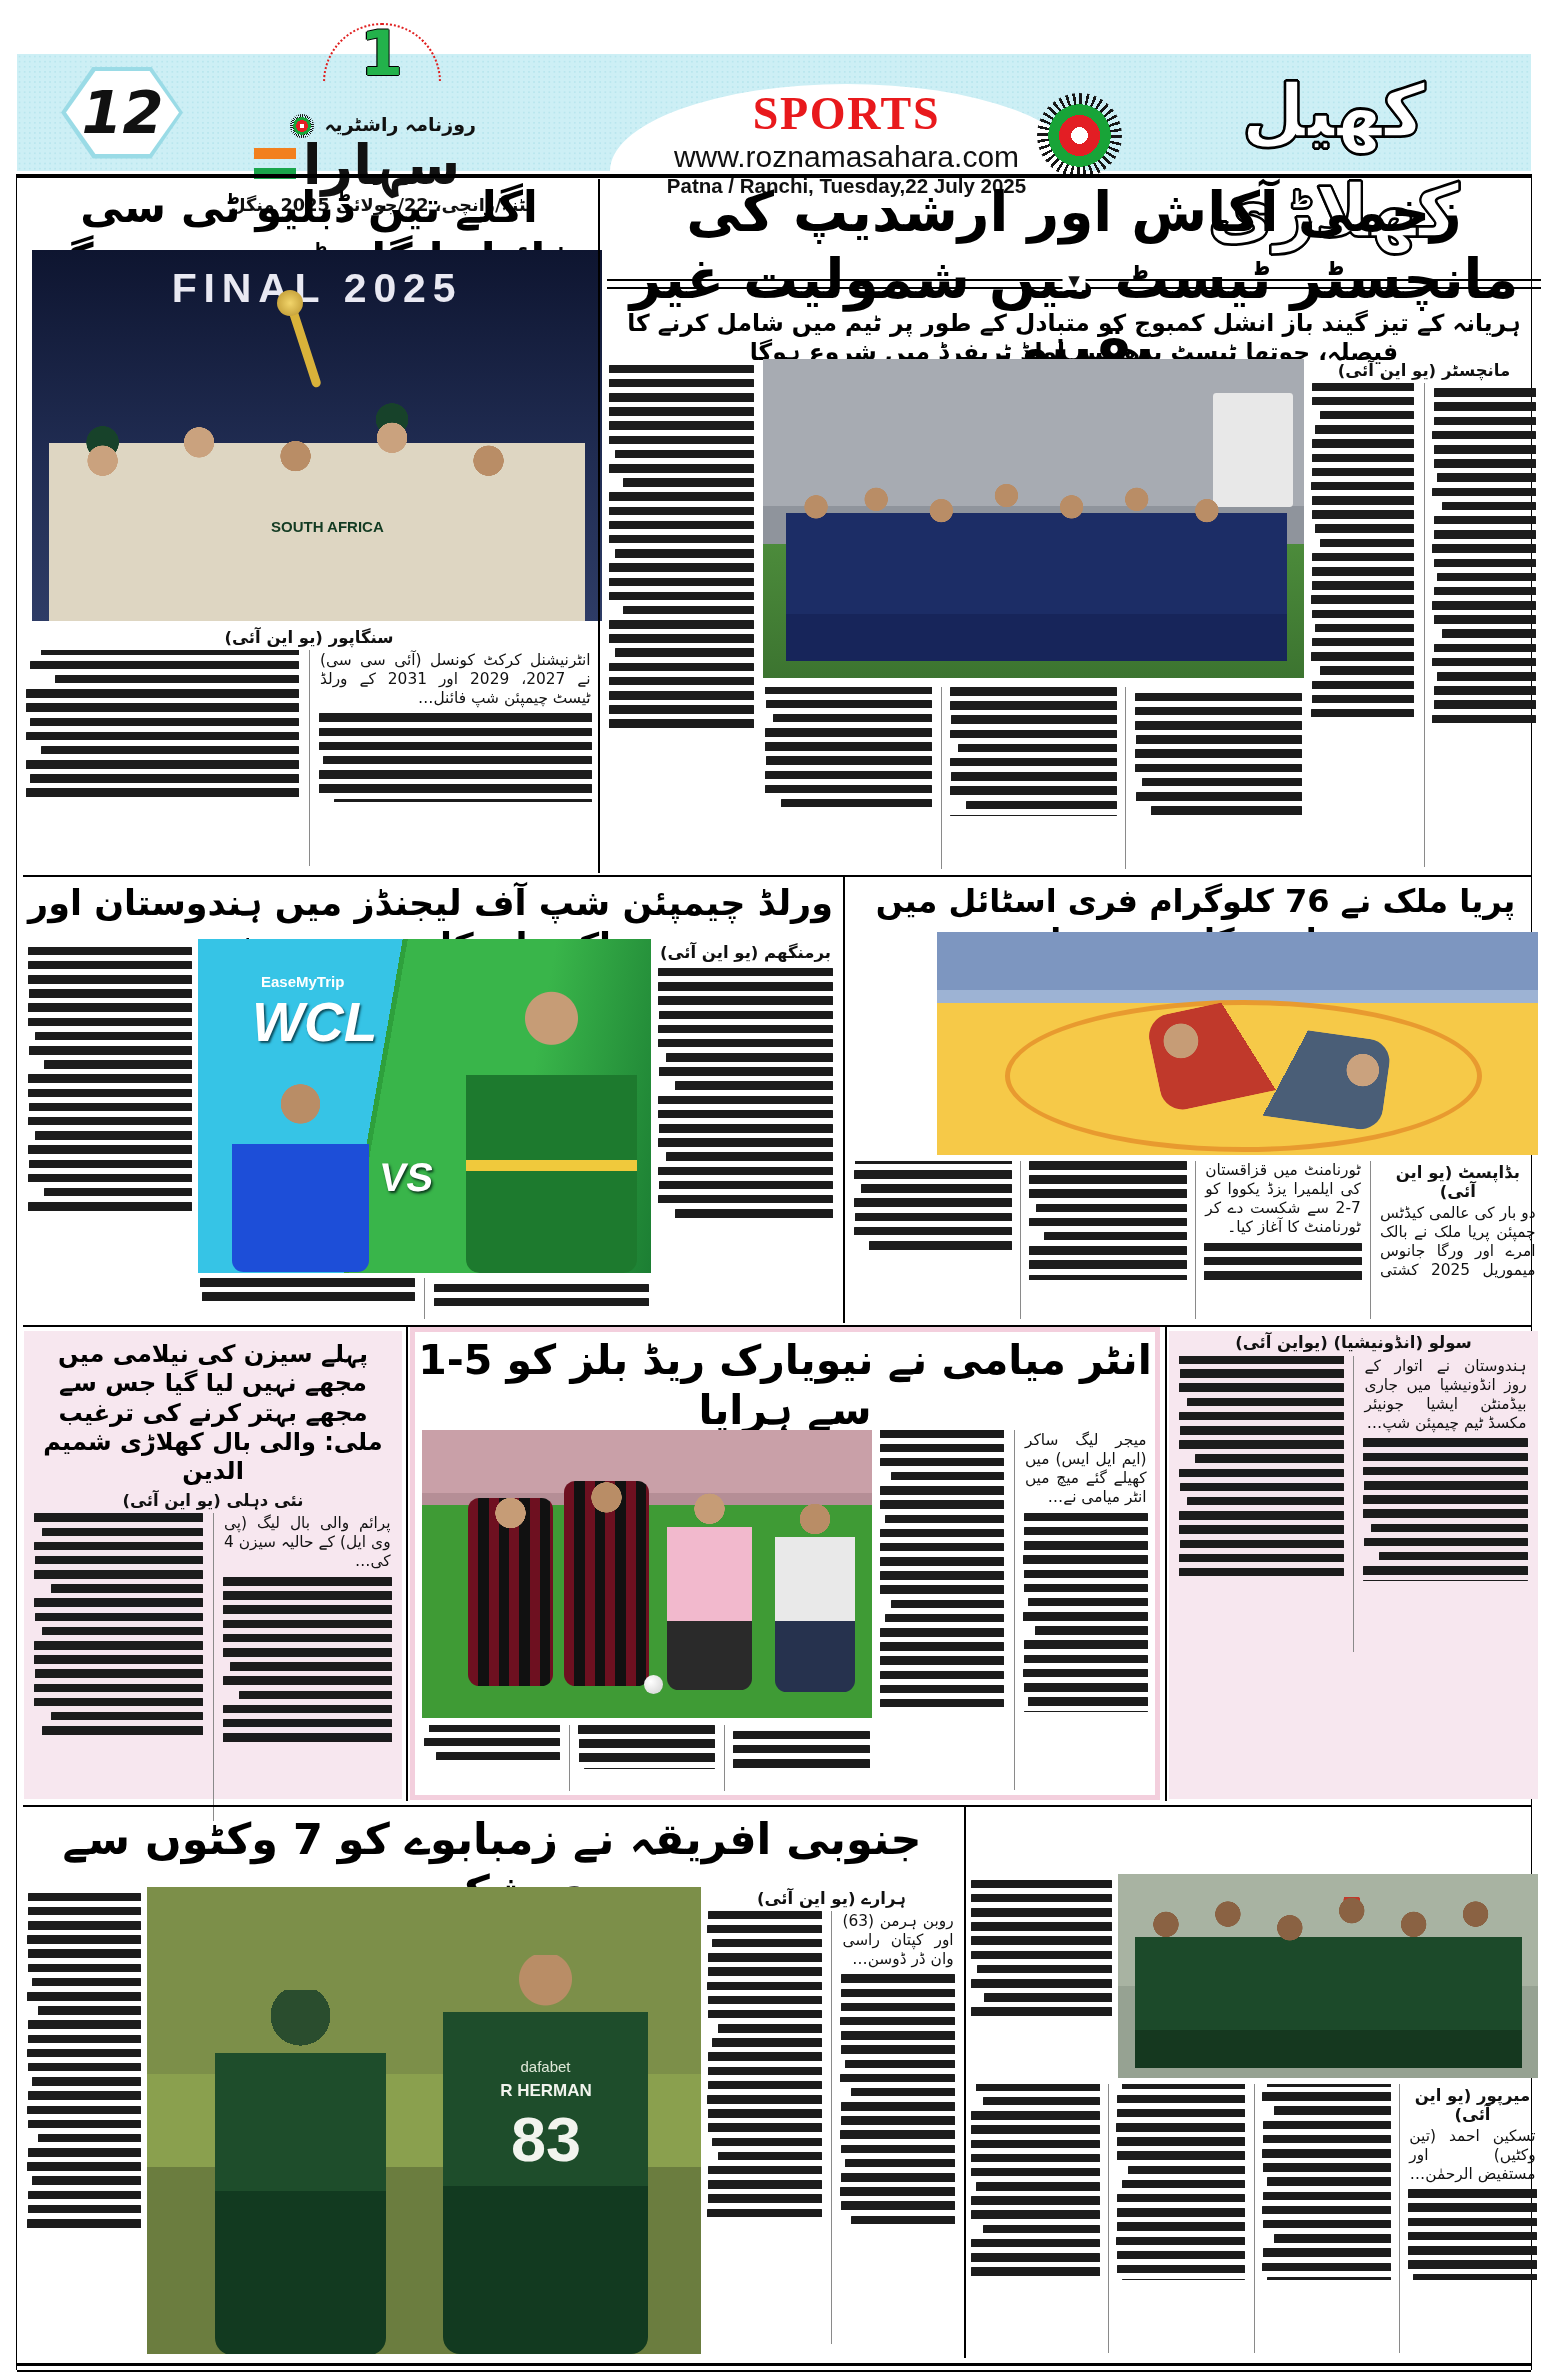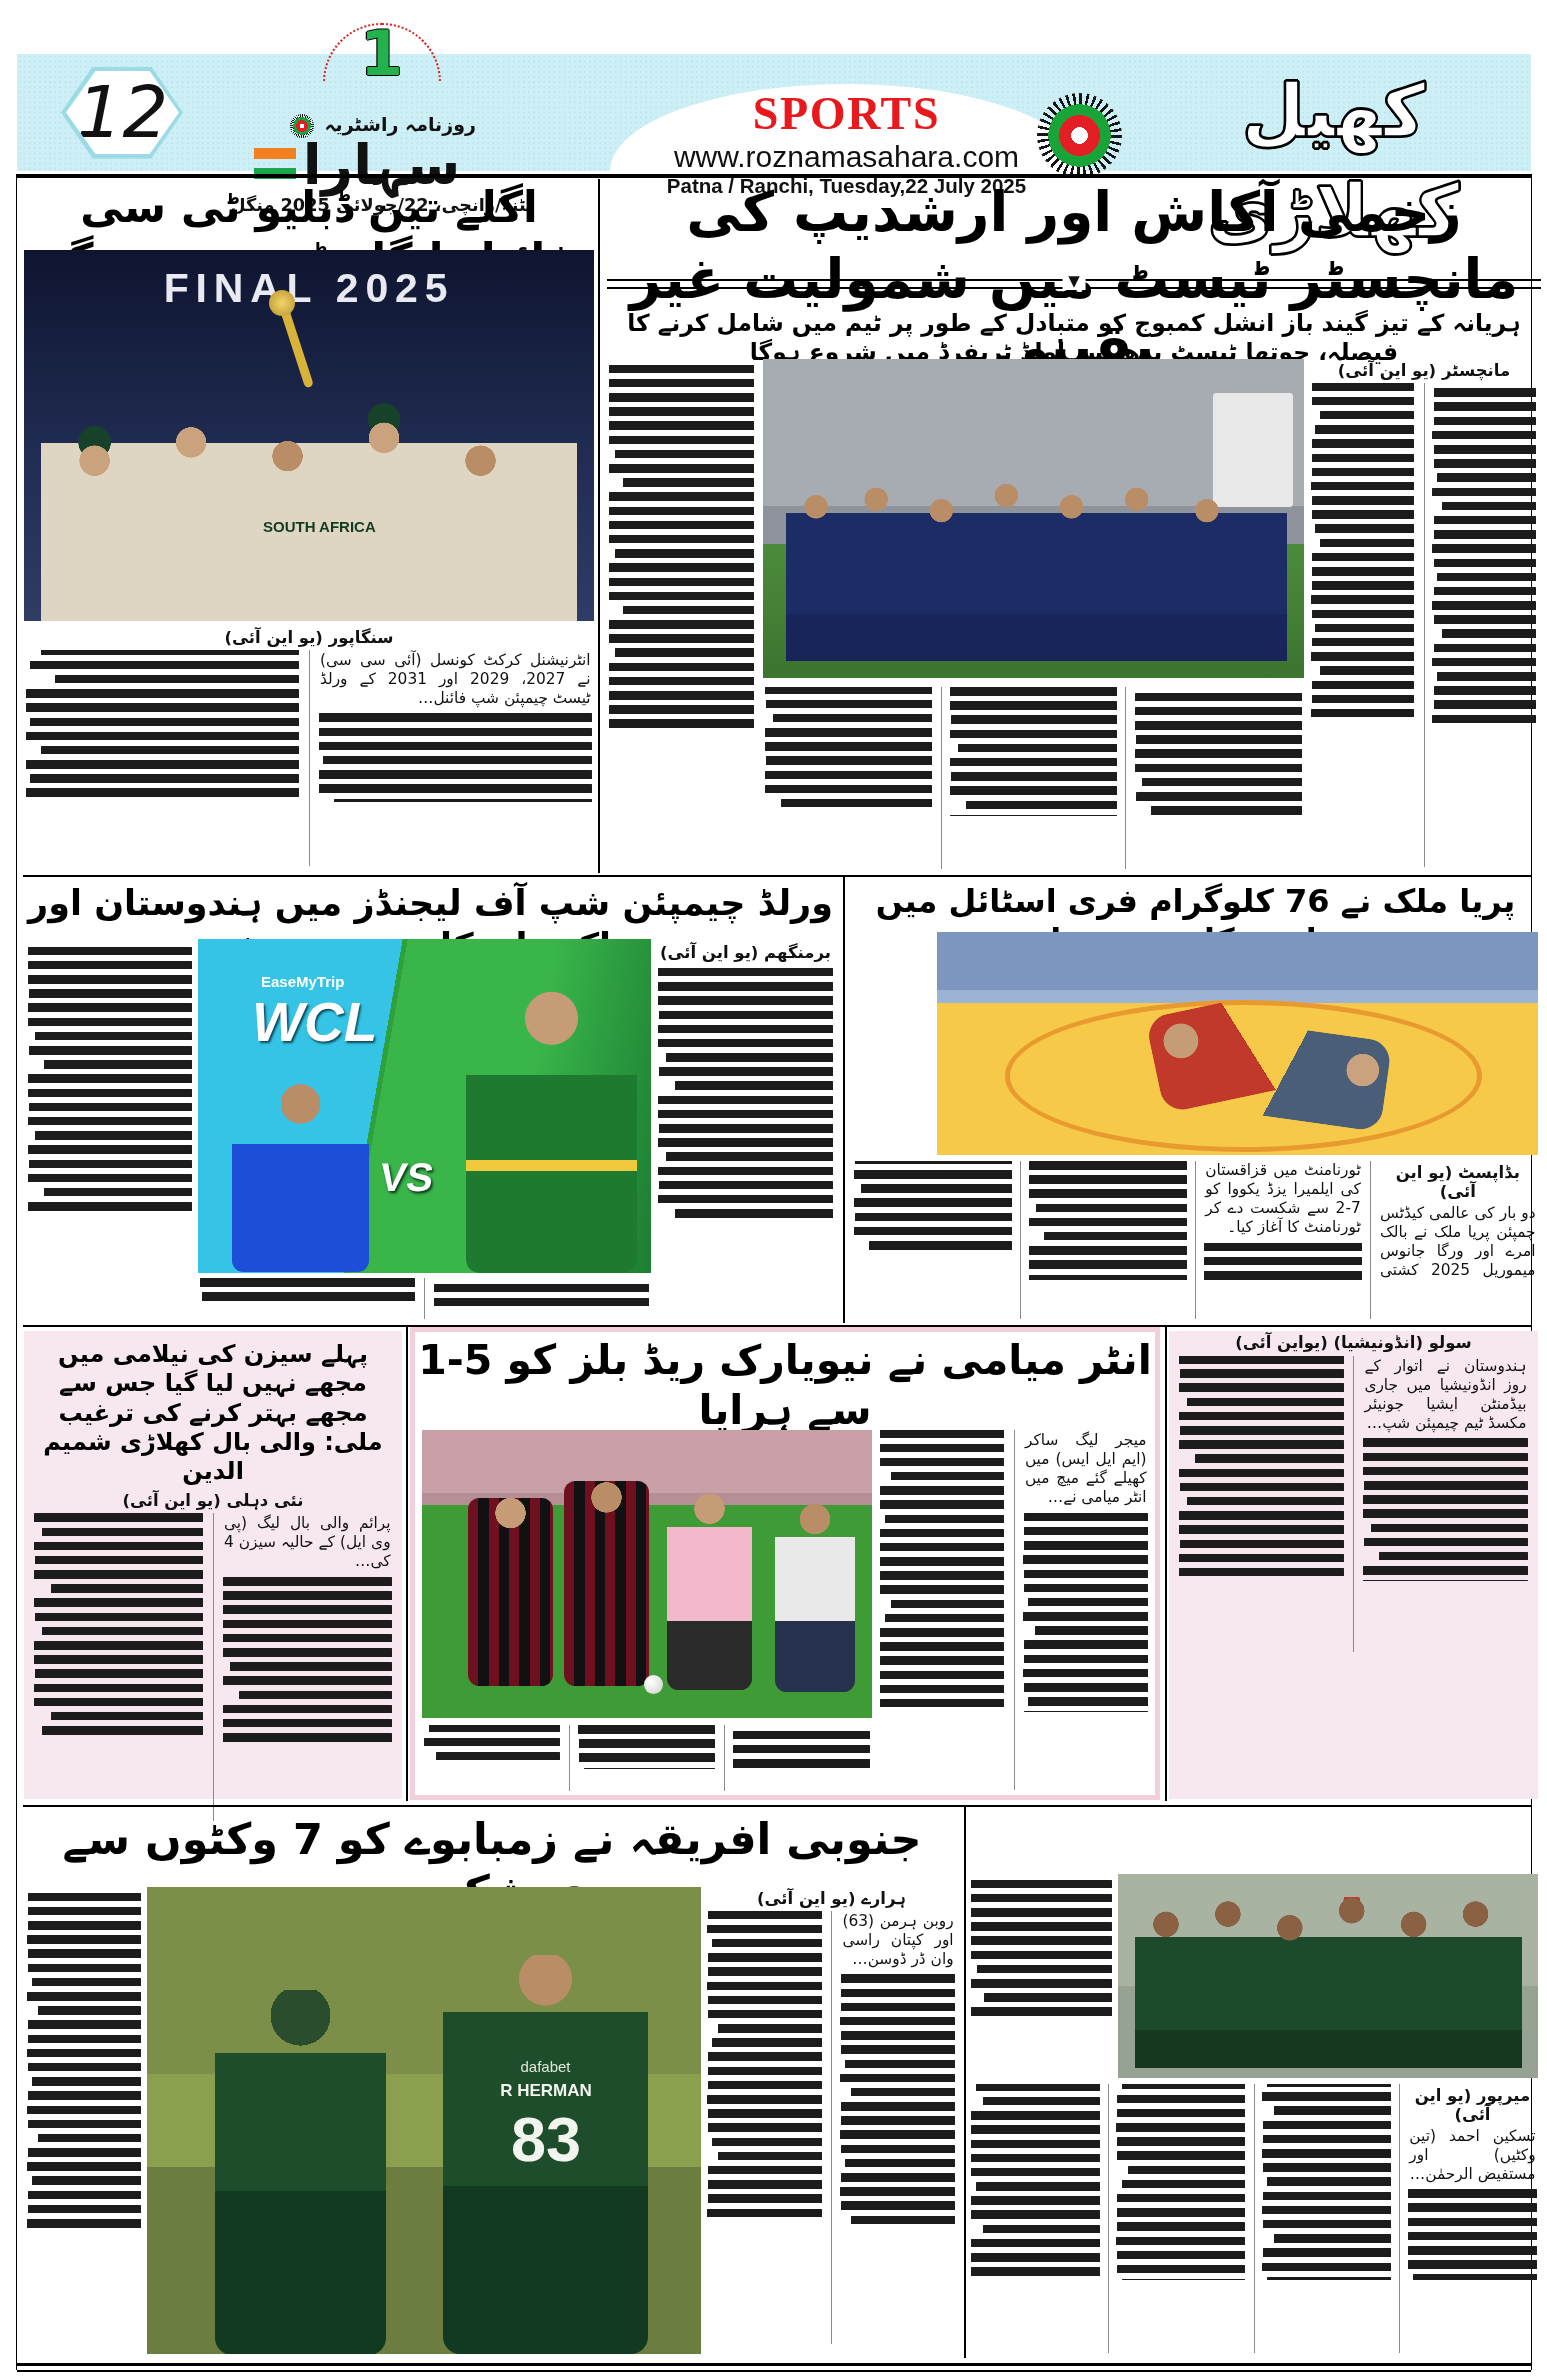--- a/index.html
+++ b/index.html
@@ -38,21 +38,21 @@
   .dubrule{border-top:2.8px solid #000;border-bottom:2.8px solid #000;height:5.7px;}
 </style>
 </head>
 <body>
 
 <div class="page">
 
   <div class="abs band" style="left:17px;top:54px;width:1514px;height:117px;">
     <div class="abs hex" style="left:44px;top:12.5px;width:122px;height:92px;background:#9adbe6;"></div>
     <div class="abs hex" style="left:49px;top:17px;width:113px;height:83px;background:#fff;">
-      <div style="text-align:center;font-weight:normal;font-style:italic;font-size:72px;line-height:83px;">12</div>
+      <div style="text-align:center;font-weight:bold;font-style:italic;font-size:59px;line-height:83px;">12</div>
     </div>
 
     <div class="abs" style="left:188px;top:-34px;width:353px;text-align:center;">
       <div style="position:relative;height:73px;">
         <div class="abs" style="left:50%;transform:translateX(-50%);top:3.4px;width:114px;height:57px;border:2.3px dotted #e02020;border-bottom:none;border-radius:63px 63px 0 0;"></div>
         <div style="position:relative;font-size:62px;font-weight:bold;color:#23b24b;line-height:67px;text-shadow:1.1px 0 #000,-1.1px 0 #000,0 1.1px #000,0 -1.1px #000;">1</div>
       </div>
       <div class="rtl" style="font-size:19px;font-weight:bold;position:relative;margin-top:20px;">
         <span>روزنامہ راشٹریہ</span>
         <span class="starburst" style="display:inline-block;width:24px;height:24px;vertical-align:middle;margin:0 3.4px;"></span>
@@ -74,21 +74,21 @@
     <div class="abs starburst" style="left:1020px;top:39px;width:85px;height:85px;"></div>
 
     <div class="abs masthead rtl" style="left:1117px;top:6.8px;width:399px;height:103px;font-size:72px;line-height:100px;text-align:center;">کھیل کھلاڑی</div>
   </div>
   <div class="hline" style="left:17px;top:174px;width:1514px;height:4px;"></div>
   <div class="vline" style="left:16px;top:174px;height:2196px;width:1.1px;"></div>
   <div class="vline" style="left:1531px;top:174px;height:2196px;width:1.1px;"></div>
 
   <div class="abs hl" style="left:24px;top:181px;width:570px;font-size:43px;">اگلے تین ڈبلیو ٹی سی فائنل انگلینڈ میں ہوں گے</div>
 
-  <div class="photo" style="left:24px;top:250px;width:570px;height:371px;background:linear-gradient(#0e1530,#202c52 55%,#2e3c66);">
+  <div class="photo" style="left:32px;top:250px;width:570px;height:371px;background:linear-gradient(#0e1530,#202c52 55%,#2e3c66);">
     <div class="abs" style="left:0;top:15px;width:100%;text-align:center;color:#e9e9f2;font-weight:bold;font-size:41px;letter-spacing:6.8px;font-family:'Liberation Sans',sans-serif;">FINAL 2025</div>
     <div class="fig" style="left:268px;top:54px;width:9px;height:85px;background:#d9b23a;transform:rotate(-18deg);border-radius:4.6px;"></div>
     <div class="fig" style="left:245px;top:40px;width:26px;height:26px;background:radial-gradient(circle,#f2d56b,#b8912b);border-radius:50%;"></div>
     <div class="fig" style="left:17px;top:142px;width:536px;height:229px;background:
         radial-gradient(circle at 10% 30%,#caa27e 0 15px,transparent 15.4px),
         radial-gradient(circle at 28% 22%,#caa27e 0 15px,transparent 15.4px),
         radial-gradient(circle at 46% 28%,#b98d66 0 15px,transparent 15.4px),
         radial-gradient(circle at 64% 20%,#caa27e 0 15px,transparent 15.4px),
         radial-gradient(circle at 82% 30%,#b98d66 0 15px,transparent 15.4px),
         radial-gradient(circle at 10% 22%,#17422a 0 16px,transparent 16.5px),

